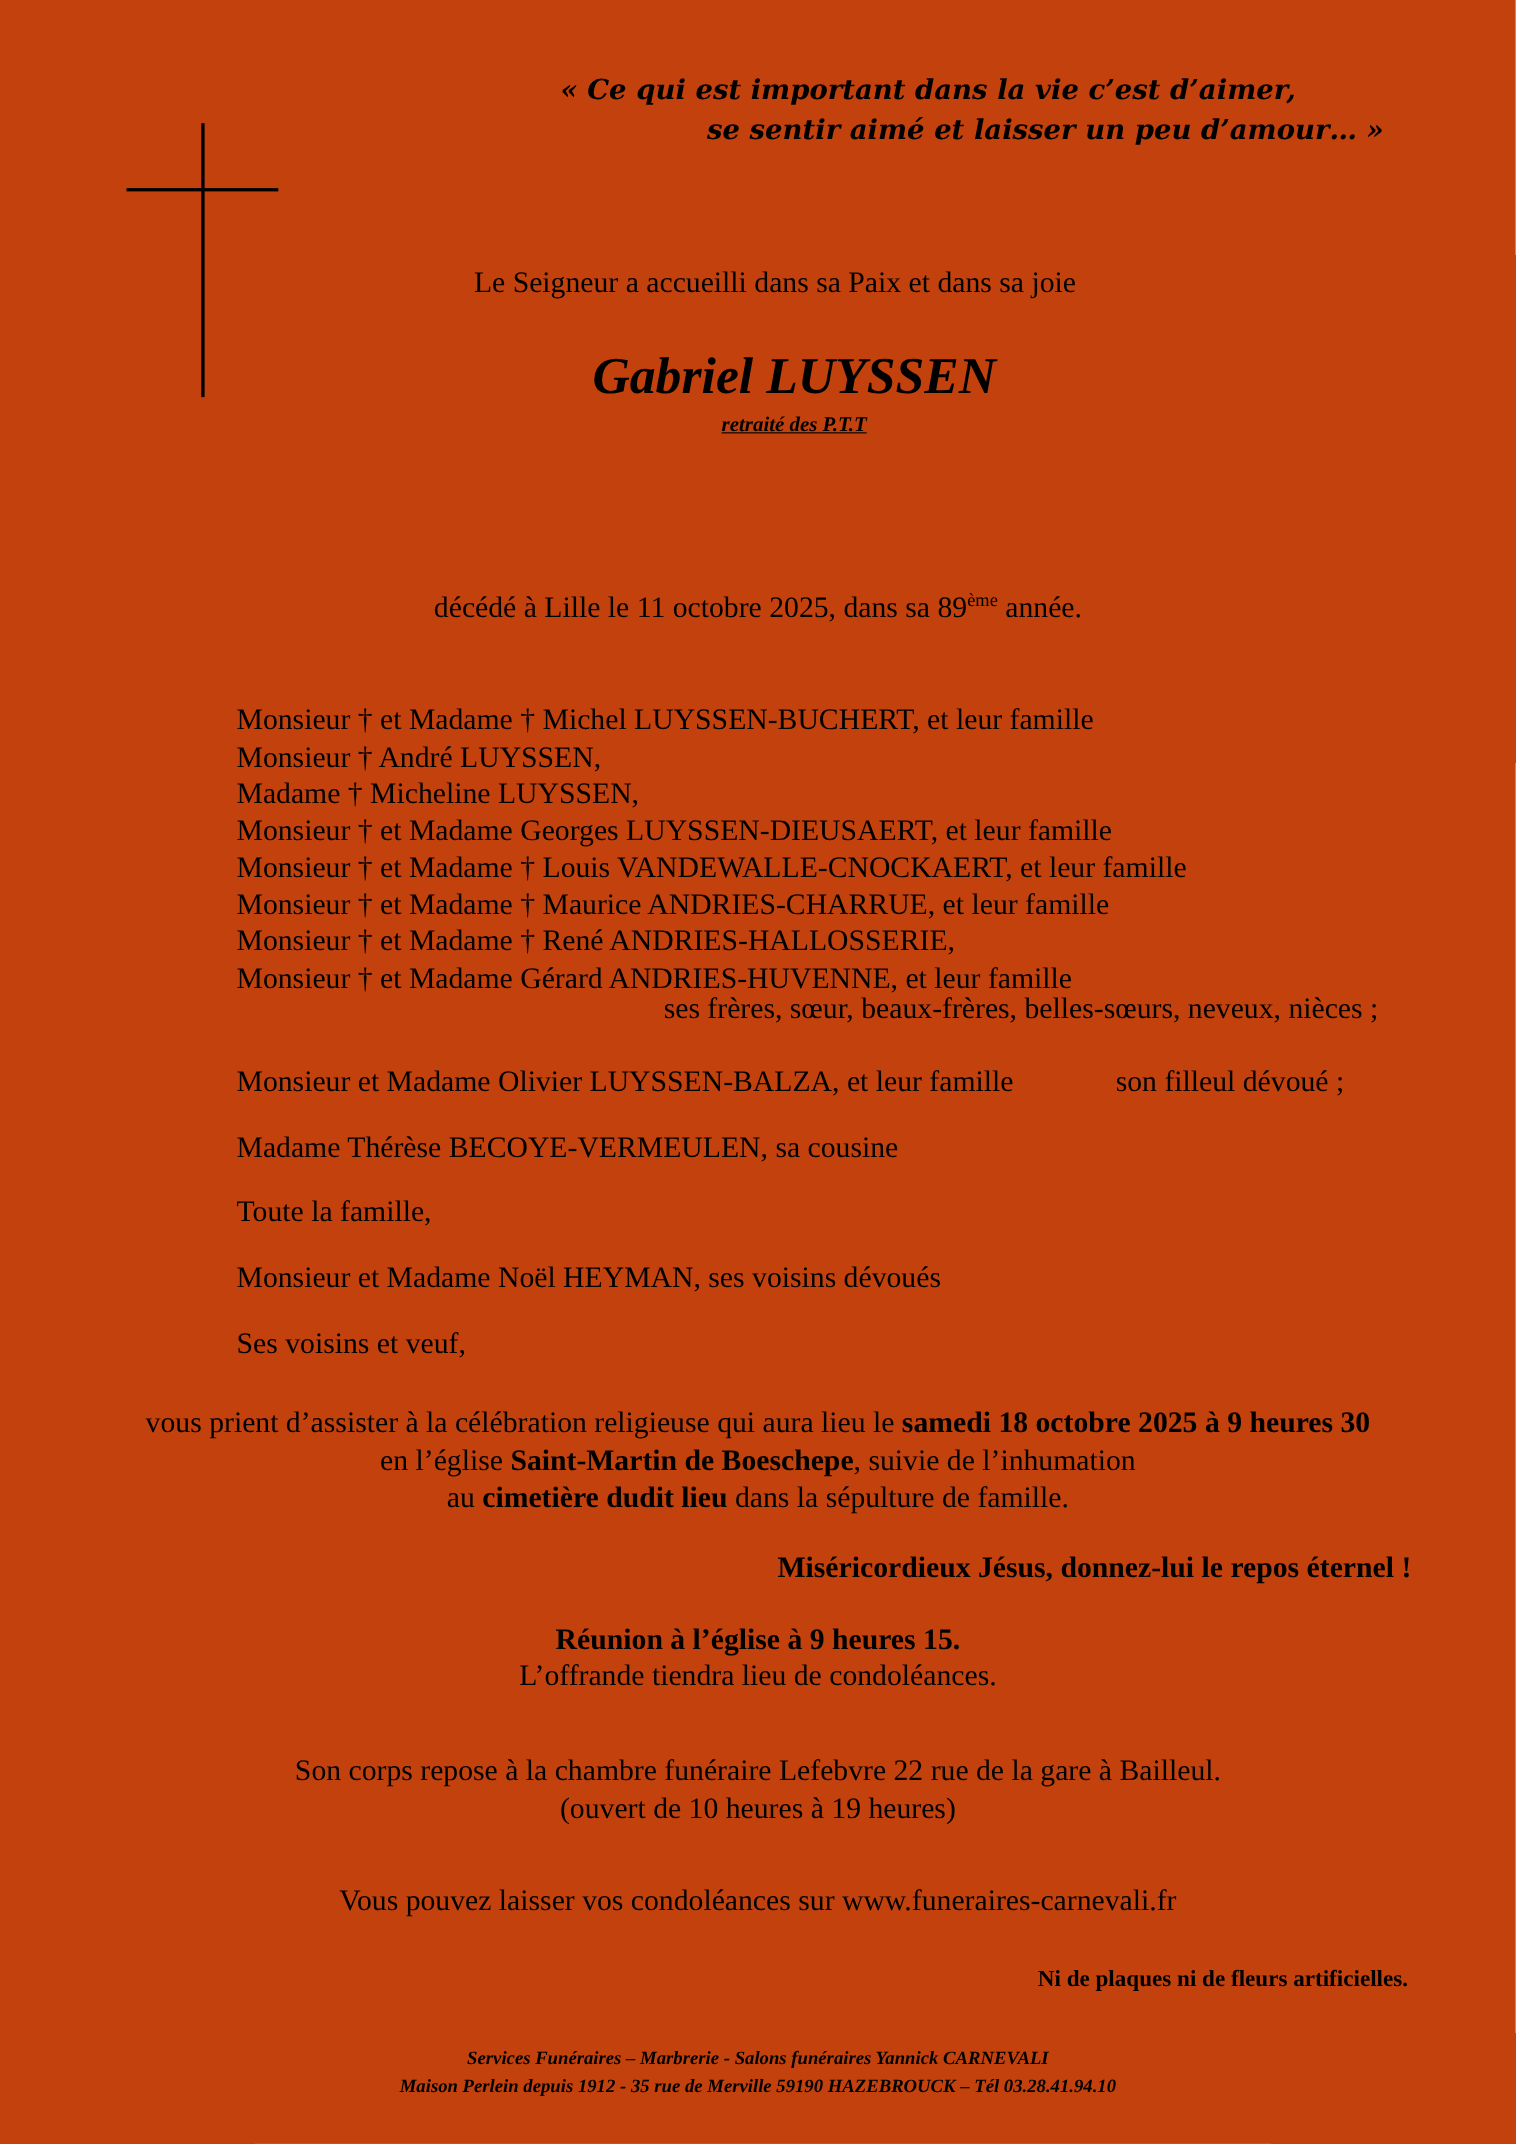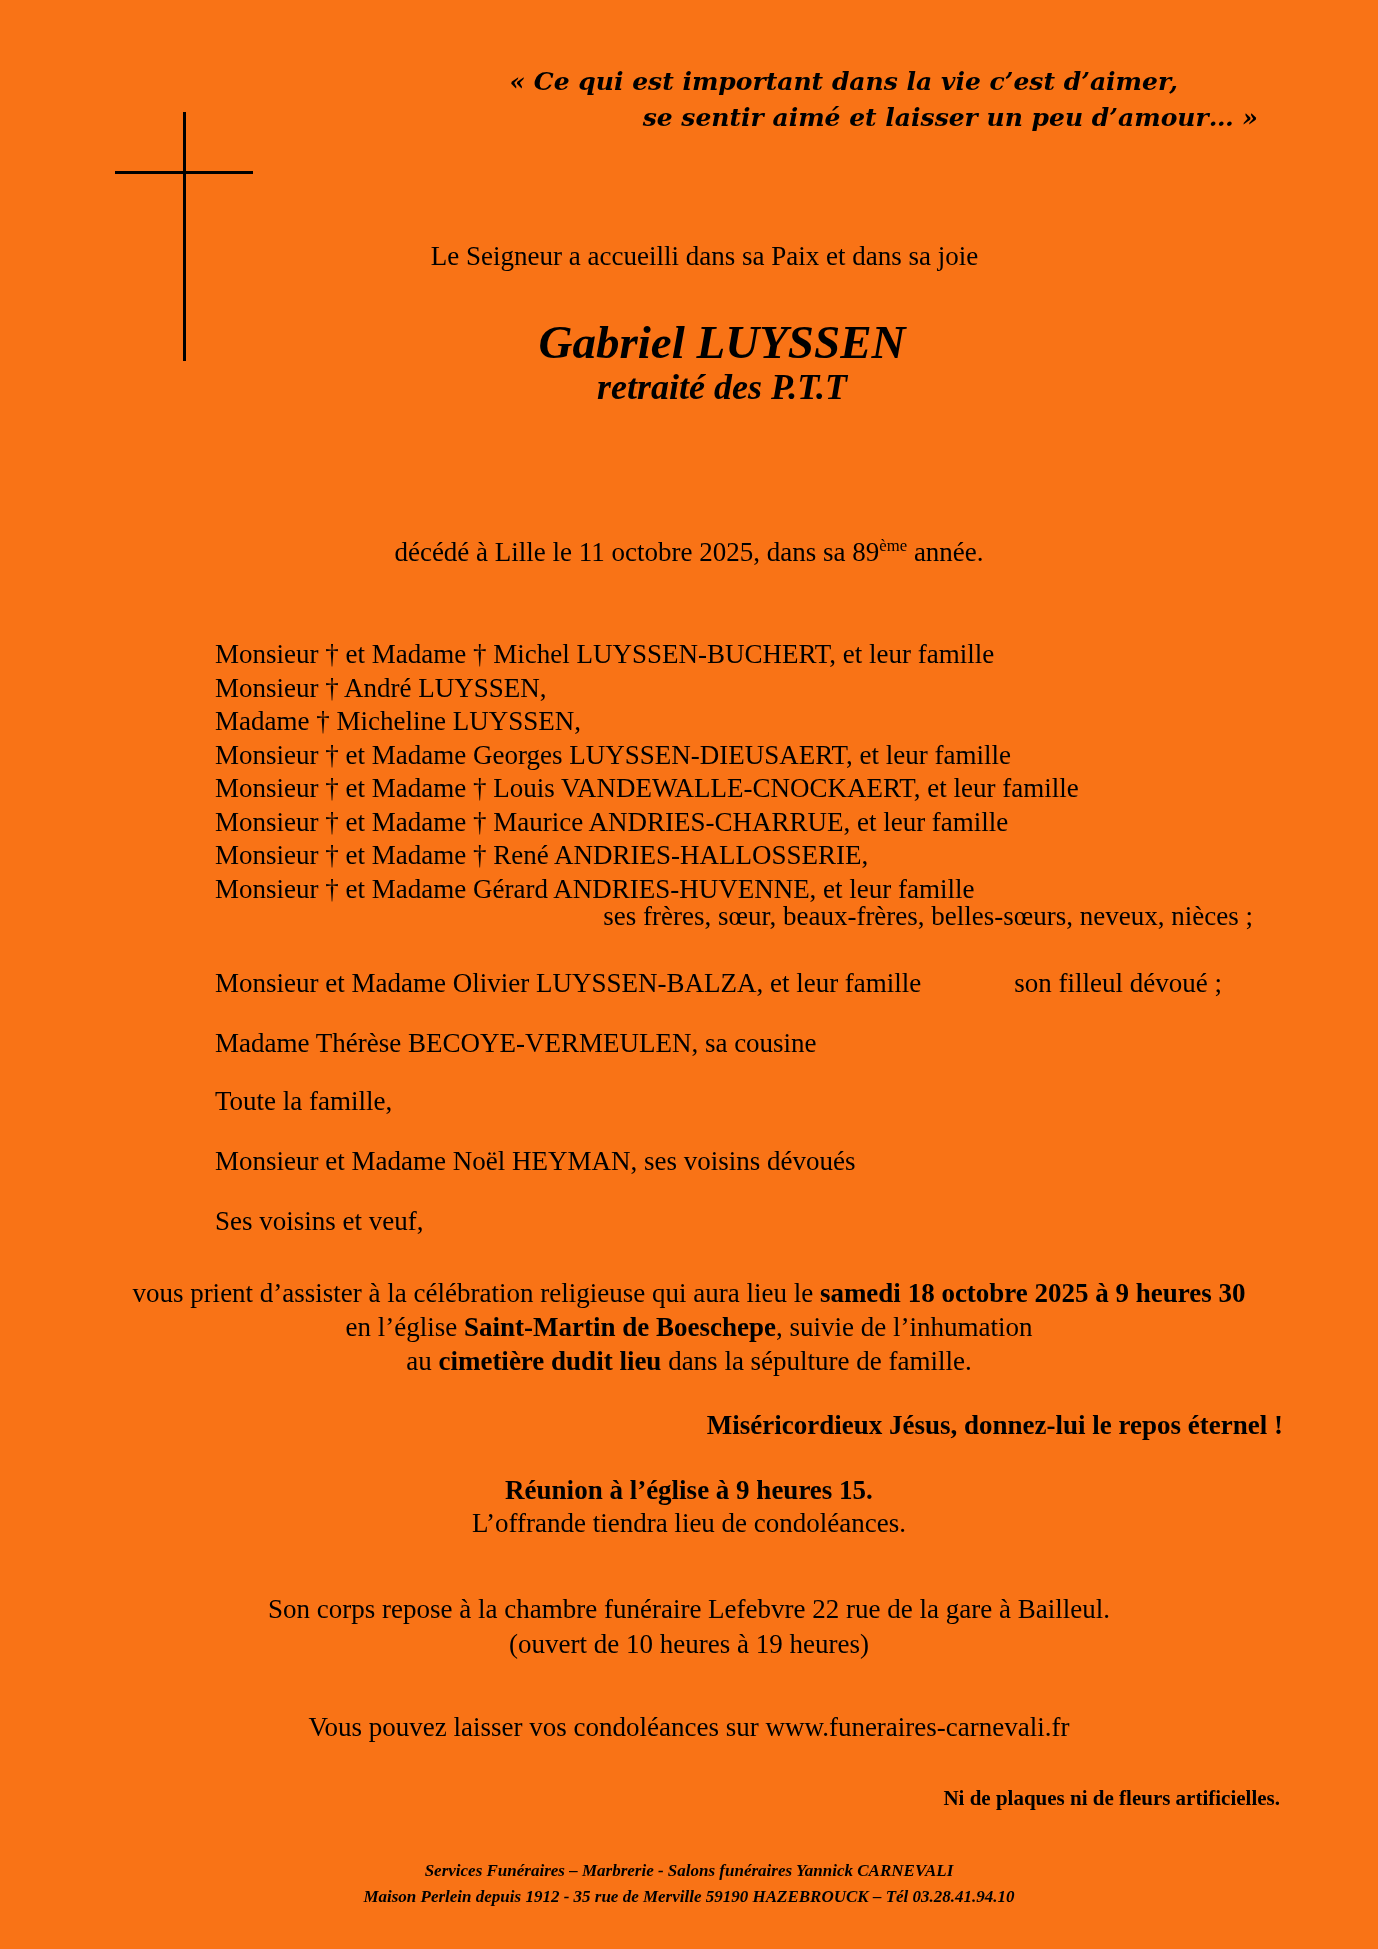--- a/index.html
+++ b/index.html
@@ -1,21 +1,21 @@
 <!DOCTYPE html>
 <html><head>
 <meta charset="utf-8">
 <style>
   * { margin: 0; padding: 0; box-sizing: border-box; }
   html, body { background: #ffffff; }
   .page {
     position: relative;
     width: 1378px;
     height: 1949px;
-    background: #f97316;
+    background: #c2410c;
     color: #000000;
     font-family: "Liberation Serif", serif;
     overflow: hidden;
   }
   .abs { position: absolute; white-space: nowrap; }
 
   
   .quote {
     top: 64px; left: 0; right: 120px;
     text-align: right;
@@ -35,21 +35,21 @@
     font-size: 27px;
   }
 
   .title-block {
     top: 314px; left: 0; width: 100%;
     text-align: center; padding-left: 66px;
     font-style: italic; font-weight: bold;
   }
   .deceased-name { font-size: 47px; line-height: 56px; }
   .deceased-relation { font-size: 43px; line-height: 52px; }
-  .deceased-occupation { font-size: 36px; line-height: 34px; }
+  .deceased-occupation { font-size: 19px; line-height: 34px; text-decoration: underline; }
 
   .death-notice {
     top: 536px; left: 0; width: 100%;
     text-align: center; 
     font-size: 27px;
   }
   .death-notice sup { font-size: 0.62em; vertical-align: super; }
 
   .family-list {
     top: 622px; left: 215px;

